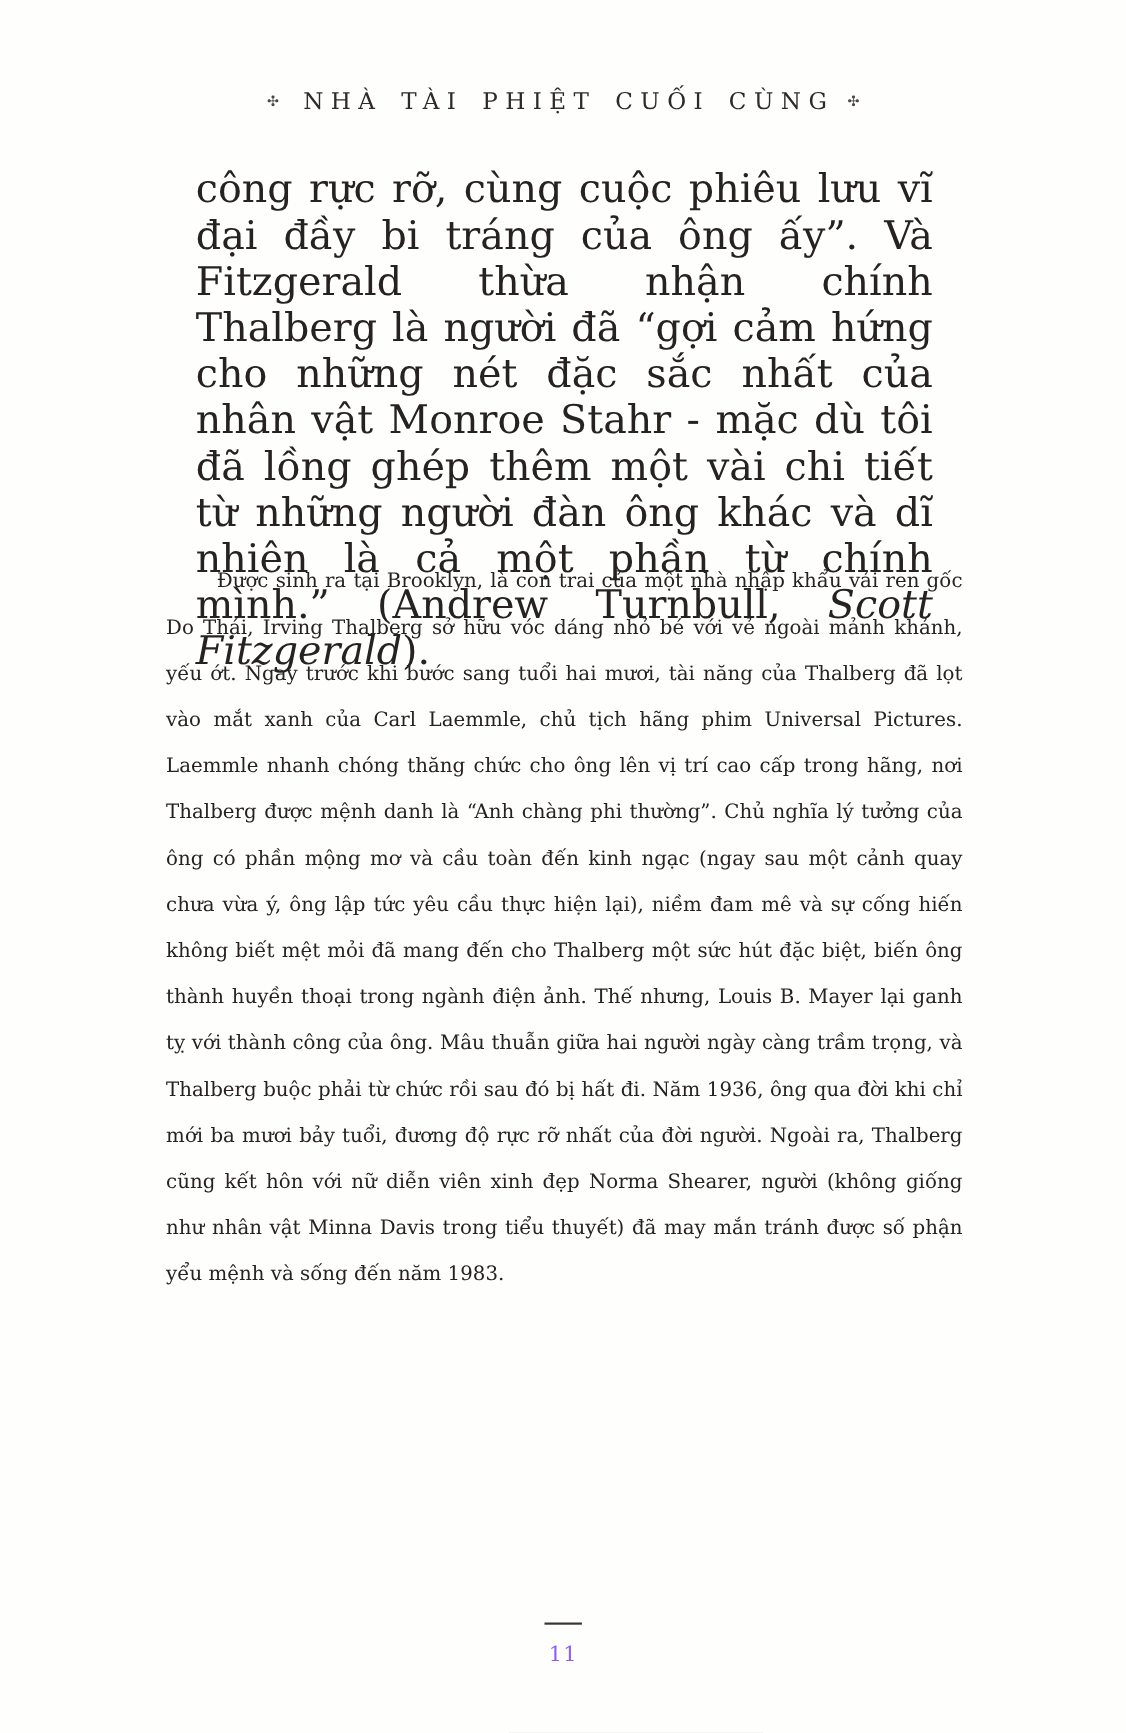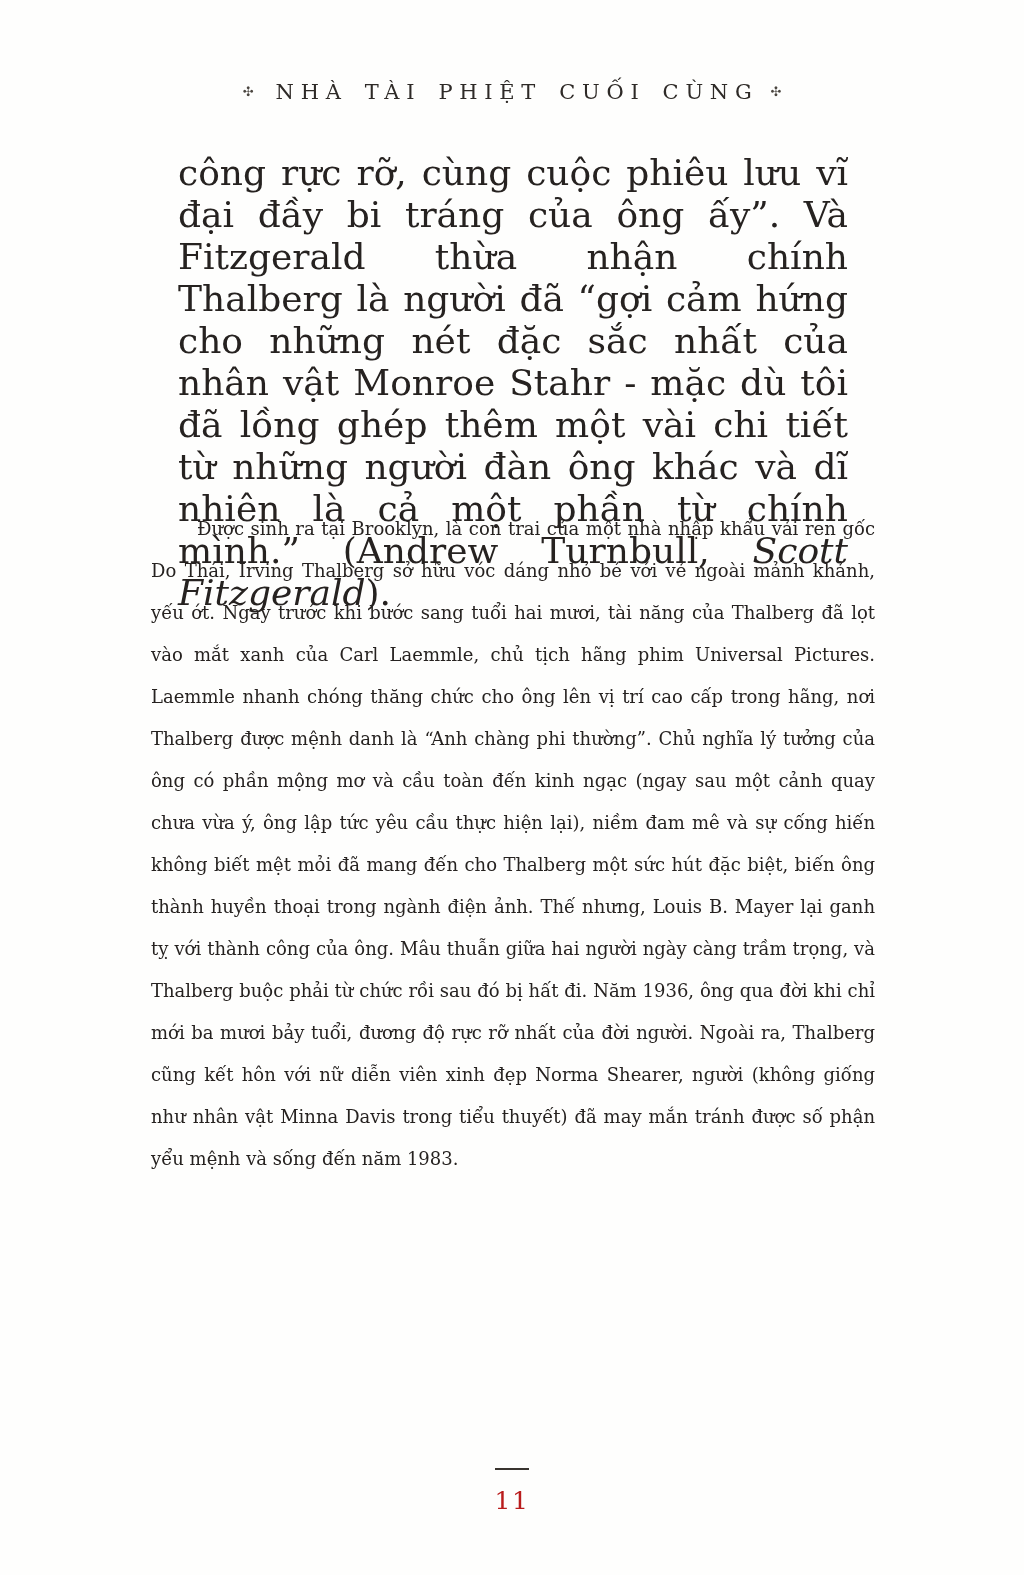--- a/index.html
+++ b/index.html
@@ -82,23 +82,23 @@
     width: 100%;
     text-align: center;
   }
   .footer-rule {
     width: 34px;
     height: 2px;
     background: #39342f;
     margin: 0 auto 16px auto;
   }
   .pagenum {
-    font-size: 25px;
+    font-size: 19px;
     letter-spacing: 0.06em;
-    color: #b91c1c;
+    color: #8b5cf6;
   }
 </style>
 </head>
 <body>
 
 <div class="page">
 
   <header class="page-header">
     <span class="orn orn-left">✣</span><span class="title">NHÀ TÀI PHIỆT CUỐI CÙNG</span><span class="orn orn-right">✣</span>
   </header>

